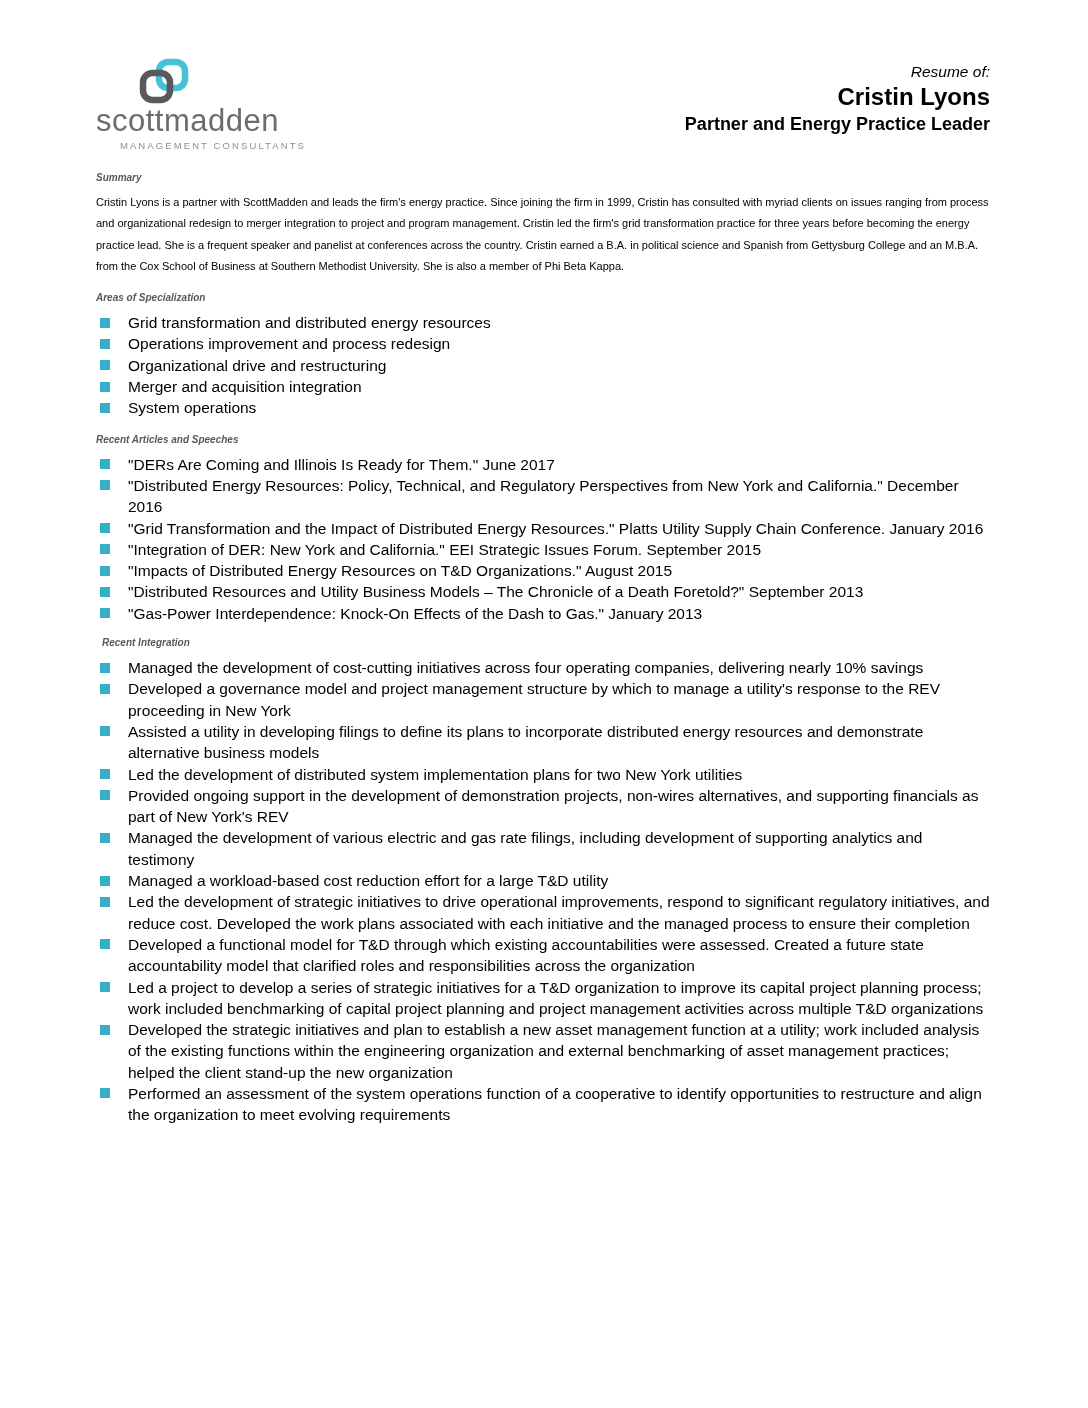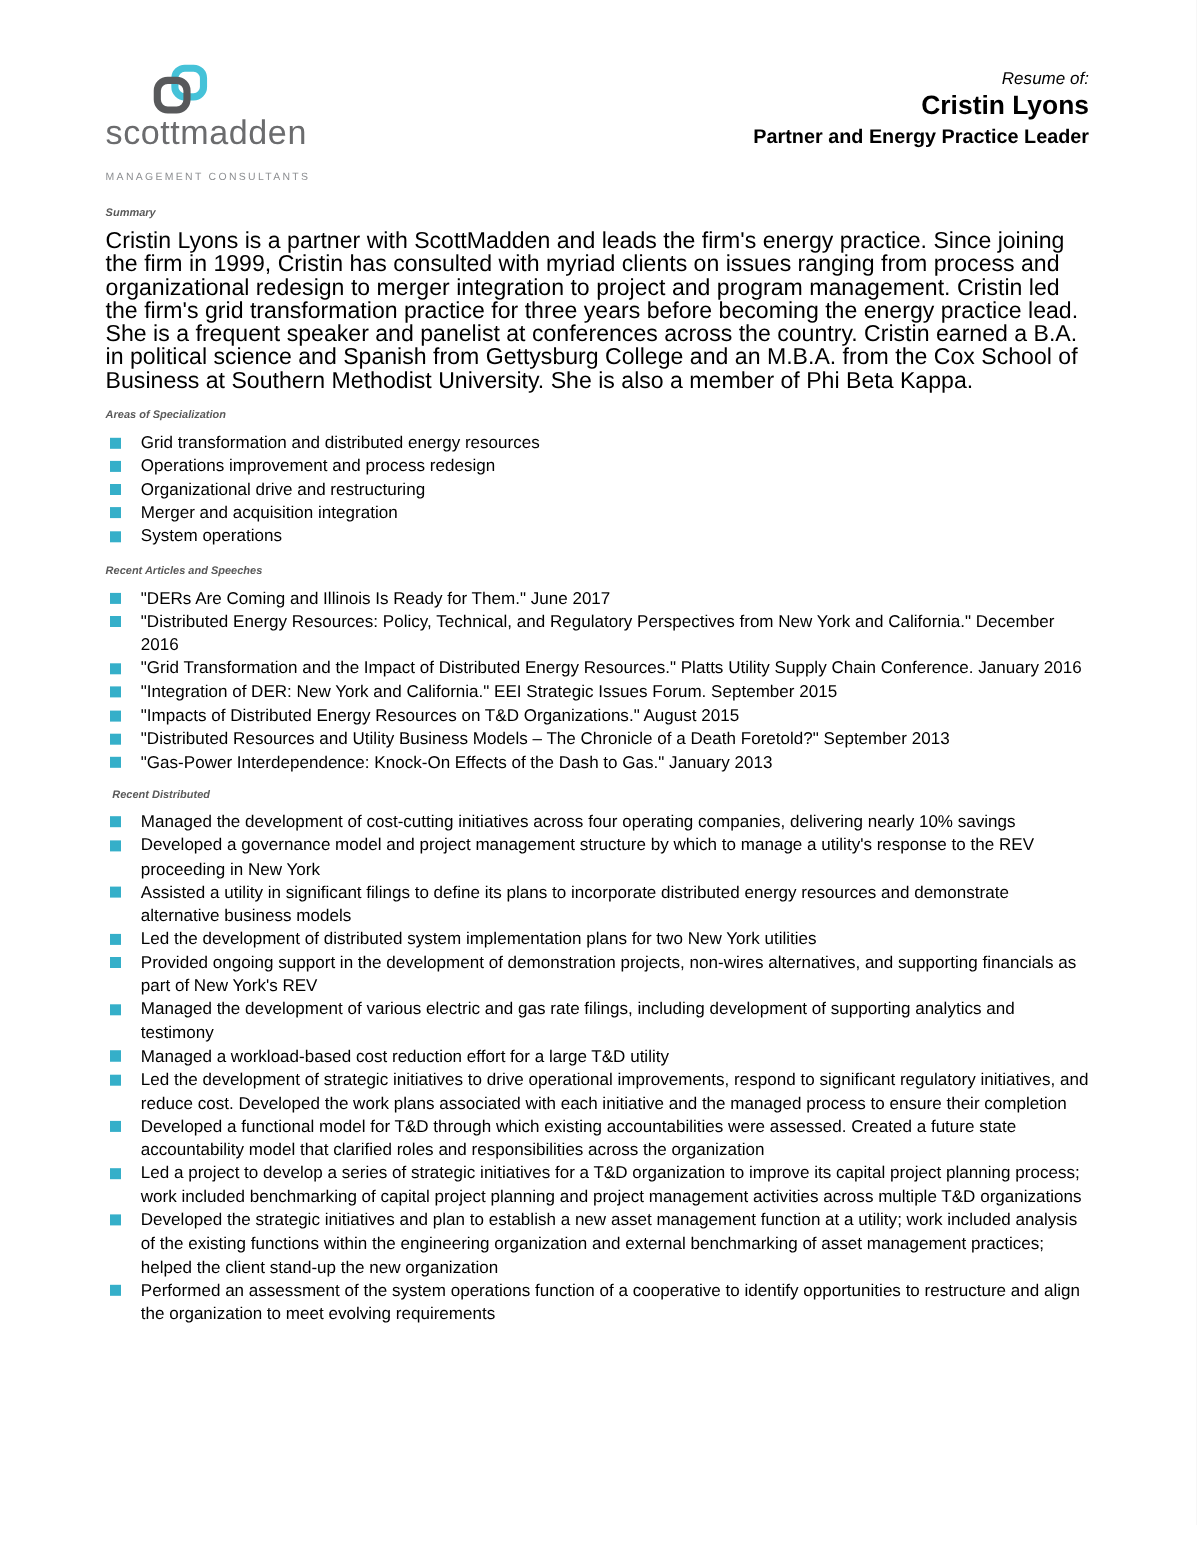--- a/index.html
+++ b/index.html
@@ -24,39 +24,40 @@
   .brand {
     font-size: 31px;
     letter-spacing: 0.5px;
     color: var(--logo-text-gray, #6b6c6e);
     line-height: 1.0;
   }
   .tagline {
     font-size: 9.5px;
     letter-spacing: 2.1px;
     color: var(--logo-tagline-gray, #8d8f92);
-    margin-top: 20px;
+    text-align: right;
+    margin-top: 4px;
   }
   .title-block { text-align: right; margin-top: 4px; line-height: 1.28; }
   .resume-of { font-style: italic; font-size: 15.5px; }
   .person-name { font-weight: bold; font-size: 24px; }
   .person-role { font-weight: bold; font-size: 18px; }
 
   .section-heading {
     color: var(--heading-gray, #595959);
     font-style: italic;
     font-weight: bold;
     font-size: 10px;
     margin: 15px 0 9px 0;
   }
   .section-summary .section-heading { margin-top: 21px; }
   .section-assignments .section-heading { margin-left: 6px; margin-top: 13px; }
 
   .summary-body {
-    font-size: 21px;
+    font-size: 11px;
     line-height: 21.3px;
   }
   .bullet-list {
     list-style: none;
     font-size: 15.5px;
     line-height: 21.3px;
   }
   .bullet-item {
     position: relative;
     padding-left: 32px;
@@ -114,25 +115,25 @@
         <li class="bullet-item"><span class="bullet-square"></span><span class="bullet-text">"Distributed Energy Resources: Policy, Technical, and Regulatory Perspectives from New York and California." December 2016</span></li>
         <li class="bullet-item"><span class="bullet-square"></span><span class="bullet-text">"Grid Transformation and the Impact of Distributed Energy Resources." Platts Utility Supply Chain Conference. January 2016</span></li>
         <li class="bullet-item"><span class="bullet-square"></span><span class="bullet-text">"Integration of DER: New York and California." EEI Strategic Issues Forum. September 2015</span></li>
         <li class="bullet-item"><span class="bullet-square"></span><span class="bullet-text">"Impacts of Distributed Energy Resources on T&amp;D Organizations." August 2015</span></li>
         <li class="bullet-item"><span class="bullet-square"></span><span class="bullet-text">"Distributed Resources and Utility Business Models – The Chronicle of a Death Foretold?" September 2013</span></li>
         <li class="bullet-item"><span class="bullet-square"></span><span class="bullet-text">"Gas-Power Interdependence: Knock-On Effects of the Dash to Gas." January 2013</span></li>
       </ul>
   </section>
 
   <section class="section-assignments">
-    <h2 class="section-heading">Recent Distributed</h2>
+    <h2 class="section-heading">Recent Integration</h2>
     <ul class="bullet-list">
         <li class="bullet-item"><span class="bullet-square"></span><span class="bullet-text">Managed the development of cost-cutting initiatives across four operating companies, delivering nearly 10% savings</span></li>
         <li class="bullet-item"><span class="bullet-square"></span><span class="bullet-text">Developed a governance model and project management structure by which to manage a utility's response to the REV proceeding in New York</span></li>
-        <li class="bullet-item"><span class="bullet-square"></span><span class="bullet-text">Assisted a utility in significant filings to define its plans to incorporate distributed energy resources and demonstrate alternative business models</span></li>
+        <li class="bullet-item"><span class="bullet-square"></span><span class="bullet-text">Assisted a utility in developing filings to define its plans to incorporate distributed energy resources and demonstrate alternative business models</span></li>
         <li class="bullet-item"><span class="bullet-square"></span><span class="bullet-text">Led the development of distributed system implementation plans for two New York utilities</span></li>
         <li class="bullet-item"><span class="bullet-square"></span><span class="bullet-text">Provided ongoing support in the development of demonstration projects, non-wires alternatives, and supporting financials as part of New York's REV</span></li>
         <li class="bullet-item"><span class="bullet-square"></span><span class="bullet-text">Managed the development of various electric and gas rate filings, including development of supporting analytics and testimony</span></li>
         <li class="bullet-item"><span class="bullet-square"></span></li>
         <li class="bullet-item"><span class="bullet-square"></span><span class="bullet-text">Managed a workload-based cost reduction effort for a large T&amp;D utility</span></li>
         <li class="bullet-item"><span class="bullet-square"></span><span class="bullet-text">Led the development of strategic initiatives to drive operational improvements, respond to significant regulatory initiatives, and reduce cost. Developed the work plans associated with each initiative and the managed process to ensure their completion</span></li>
         <li class="bullet-item"><span class="bullet-square"></span><span class="bullet-text">Developed a functional model for T&amp;D through which existing accountabilities were assessed. Created a future state accountability model that clarified roles and responsibilities across the organization</span></li>
         <li class="bullet-item"><span class="bullet-square"></span><span class="bullet-text">Led a project to develop a series of strategic initiatives for a T&amp;D organization to improve its capital project planning process; work included benchmarking of capital project planning and project management activities across multiple T&amp;D organizations</span></li>
         <li class="bullet-item"><span class="bullet-square"></span><span class="bullet-text">Developed the strategic initiatives and plan to establish a new asset management function at a utility; work included analysis of the existing functions within the engineering organization and external benchmarking of asset management practices; helped the client stand-up the new organization</span></li>
         <li class="bullet-item"><span class="bullet-square"></span><span class="bullet-text">Performed an assessment of the system operations function of a cooperative to identify opportunities to restructure and align the organization to meet evolving requirements</span></li>

